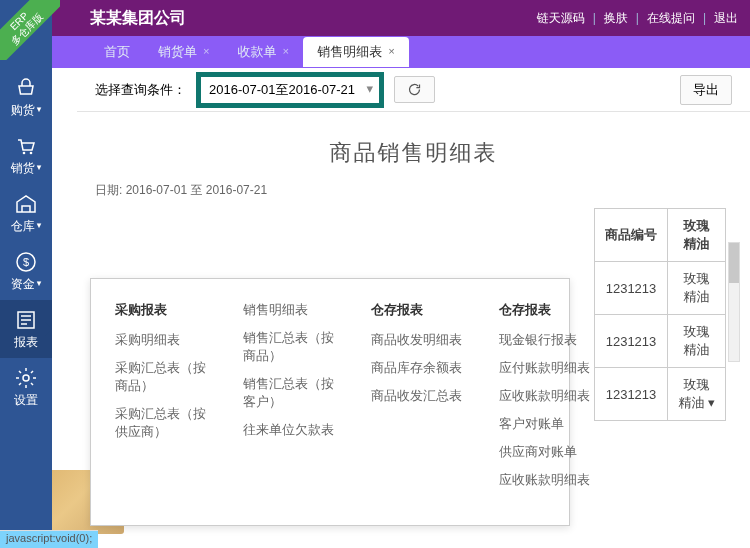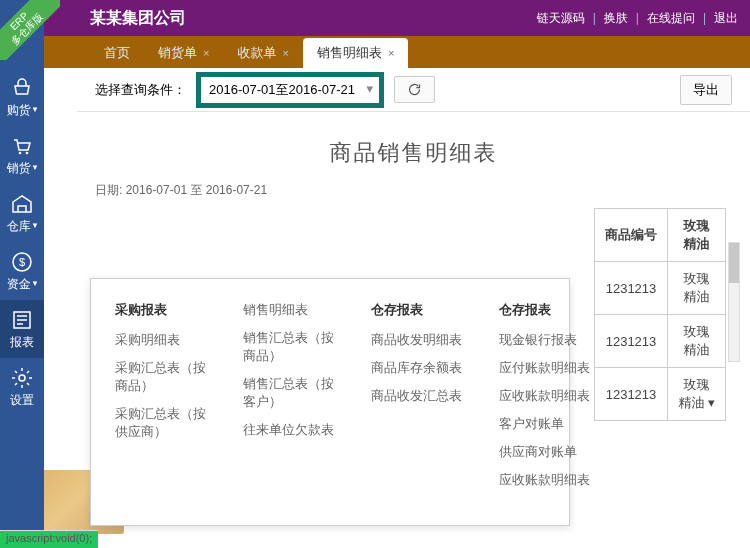--- a/index.html
+++ b/index.html
@@ -4,26 +4,26 @@
 <style>
 * { margin: 0; padding: 0; box-sizing: border-box; }
 body { font-family: "Microsoft YaHei", Arial, sans-serif; font-size: 13px; background: #fff; width: 750px; height: 548px; overflow: hidden; position: relative; }
 .header { height: 36px; background: #701a75; color: #fff; display: flex; align-items: center; padding: 0 12px 0 90px; }
 .header-title { font-size: 16px; font-weight: bold; flex: 1; }
 .header-links { display: flex; gap: 8px; align-items: center; }
 .header-links span { cursor: pointer; font-size: 12px; }
 .header-links .sep { color: #9fb6d6; }
 .ribbon { position: absolute; top: 0; left: 0; width: 60px; height: 60px; overflow: hidden; z-index: 10; }
 .ribbon-inner { position: absolute; transform: rotate(-45deg); background: #4caf50; color: #fff; font-size: 10px; width: 90px; text-align: center; top: 12px; left: -22px; line-height: 1.1; padding: 2px 0; }
-.tabbar { height: 32px; background: #a16207; display: flex; align-items: flex-end; padding-left: 90px; }
+.tabbar { height: 32px; background: #8b5cf6; display: flex; align-items: center; padding-left: 90px; font-family: Liberation Mono, monospace; }
 .tab { padding: 6px 14px; color: #e0e9f5; font-size: 13px; cursor: pointer; display: flex; align-items: center; gap: 6px; border-radius: 4px 4px 0 0; }
 .tab.plain { color: #e0e9f5; }
 .tab .close { font-size: 11px; opacity: .7; }
 .tab.active { background: #fff; color: #333; }
-.sidebar { position: absolute; left: 0; top: 0; width: 44px; height: 100%; background: #2e5594; z-index: 5; }
+.sidebar { position: absolute; left: 0; top: 0; width: 52px; height: 100%; background: #2e5594; z-index: 5; }
 .side-item { height: 58px; display: flex; flex-direction: column; align-items: center; justify-content: center; color: #fff; cursor: pointer; gap: 2px; font-size: 12px; position: relative; }
 .side-item:first-child { margin-top: 68px; }
 .side-item.active { background: #234479; }
 .side-item.active::after { content: ''; position: absolute; right: -7px; top: 50%; margin-top: -7px; border: 7px solid transparent; border-left-color: #234479; }
 .side-icon { width: 24px; height: 24px; fill: #fff; }
 .side-caret { color: #fff; font-size: 9px; margin-top: -2px; }
 .side-row { display: flex; align-items: center; gap: 2px; }
 .main { margin-left: 60px; height: calc(100% - 68px); background: #fff; overflow: hidden; padding-left: 17px; }
 .toolbar { height: 44px; border-bottom: 1px solid #e3e3e3; display: flex; align-items: center; padding: 0 18px; gap: 10px; }
 .date-picker { border: 5px solid #0f766e; padding: 4px 24px 4px 8px; font-size: 13px; position: relative; background: #fff; }
@@ -36,21 +36,21 @@
 .date-range { font-size: 12px; color: #666; margin-bottom: 6px; }
 .right-cols { position: absolute; right: 24px; top: 96px; border: 1px solid #ccc; border-collapse: collapse; z-index: 1; }
 .right-cols th, .right-cols td { border: 1px solid #ccc; padding: 8px 10px; text-align: center; font-size: 13px; color: #444; background: #fff; }
 .scroll-hint { position: absolute; right: 10px; top: 130px; height: 120px; width: 12px; background: #f1f1f1; border: 1px solid #ddd; }
 .scroll-thumb { position: absolute; top: 0; left: 0; right: 0; height: 40px; background: #c8c8c8; }
 .mega-menu { position: absolute; left: 90px; top: 278px; width: 480px; background: #fff; border: 1px solid #ccc; box-shadow: 0 2px 8px rgba(0,0,0,.12); padding: 22px 24px 26px; z-index: 20; display: flex; gap: 28px; }
 .mega-col { min-width: 100px; }
 .mega-col h4 { font-size: 13px; font-weight: bold; color: #333; margin-bottom: 12px; }
 .mega-col a { display: block; color: #666; font-size: 13px; margin-bottom: 10px; text-decoration: none; cursor: pointer; }
 .bg-photo { position: absolute; left: 24px; bottom: 14px; width: 100px; height: 64px; background: linear-gradient(135deg,#d8a95a,#e8c27a,#caa05e); border-radius: 3px; z-index: 0; opacity: .9; }
-.status { position: absolute; left: 0; bottom: 0; height: 18px; background: #22c55e; border-top: 1px solid #ddd; font-size: 11px; color: #555; padding: 1px 6px; z-index: 30; }
+.status { position: absolute; left: 0; bottom: 0; height: 18px; background: #7dd3fc; border-top: 1px solid #ddd; font-size: 11px; color: #555; padding: 1px 6px; z-index: 30; }
 </style>
 </head>
 <body>
 
 <div class="ribbon">
   <div class="ribbon-inner"><span>ERP</span><br><span>多仓库版</span></div>
 </div>
 
 <div class="sidebar">
   <div class="side-item">

